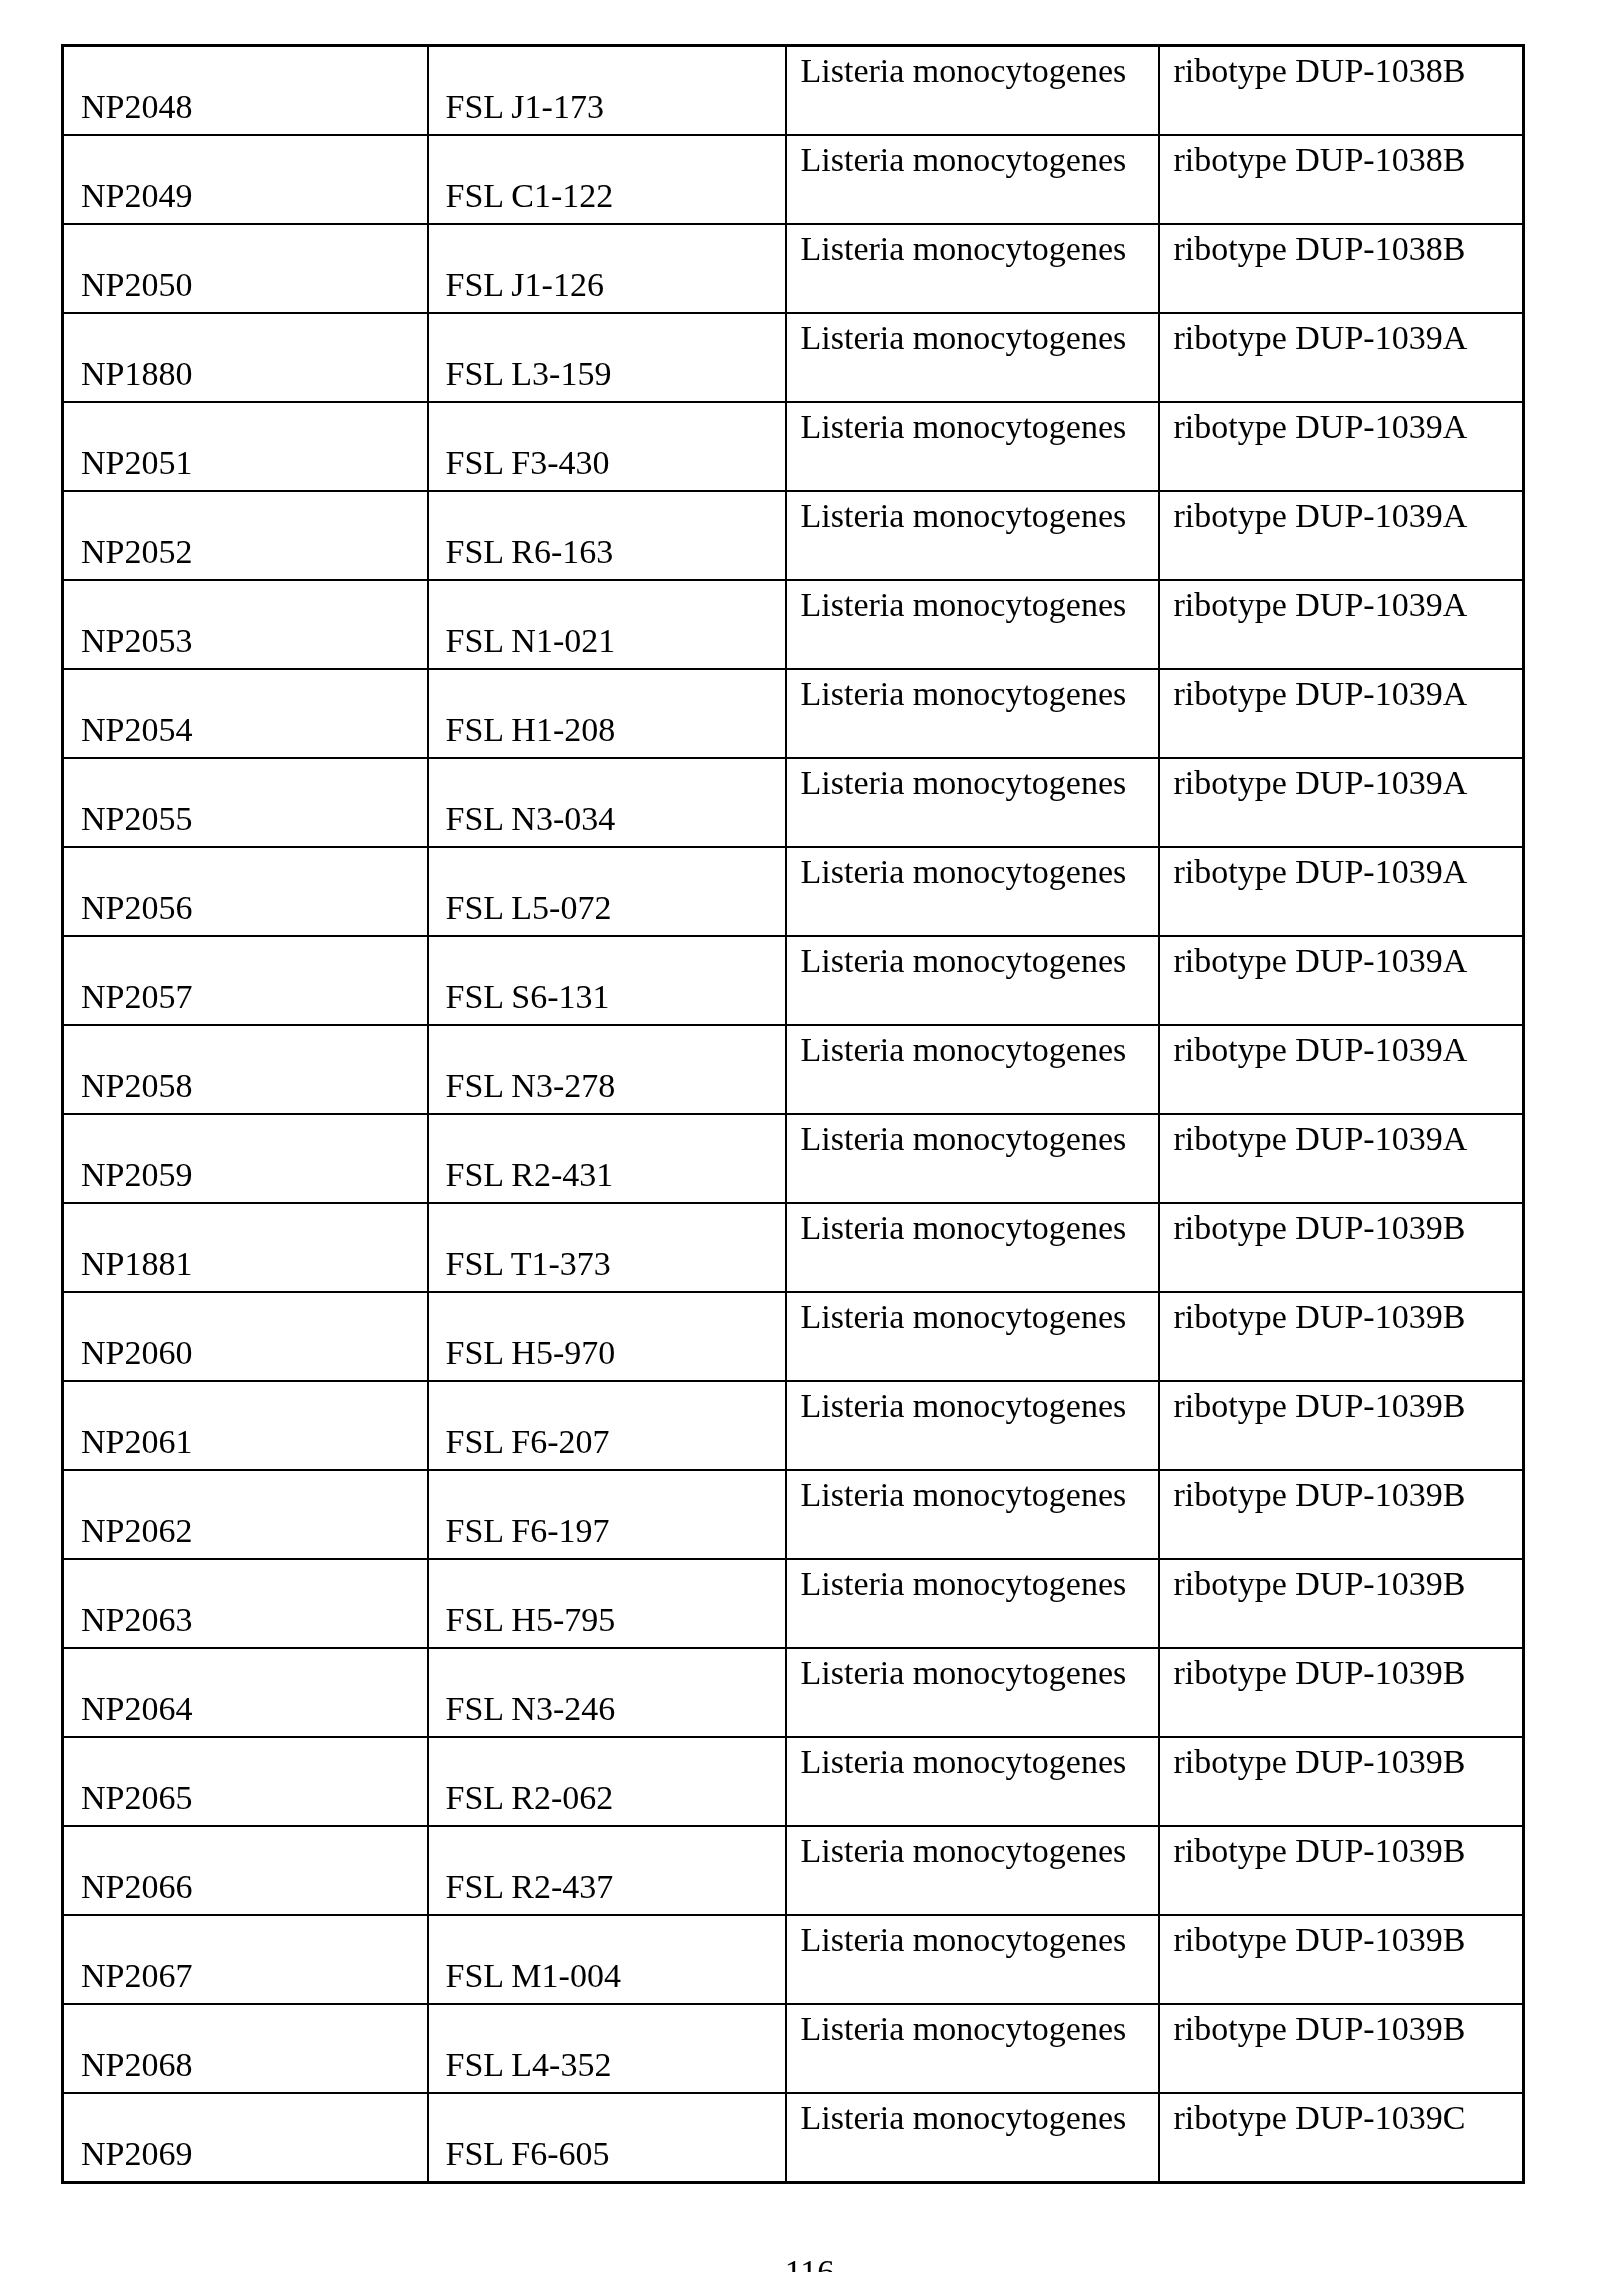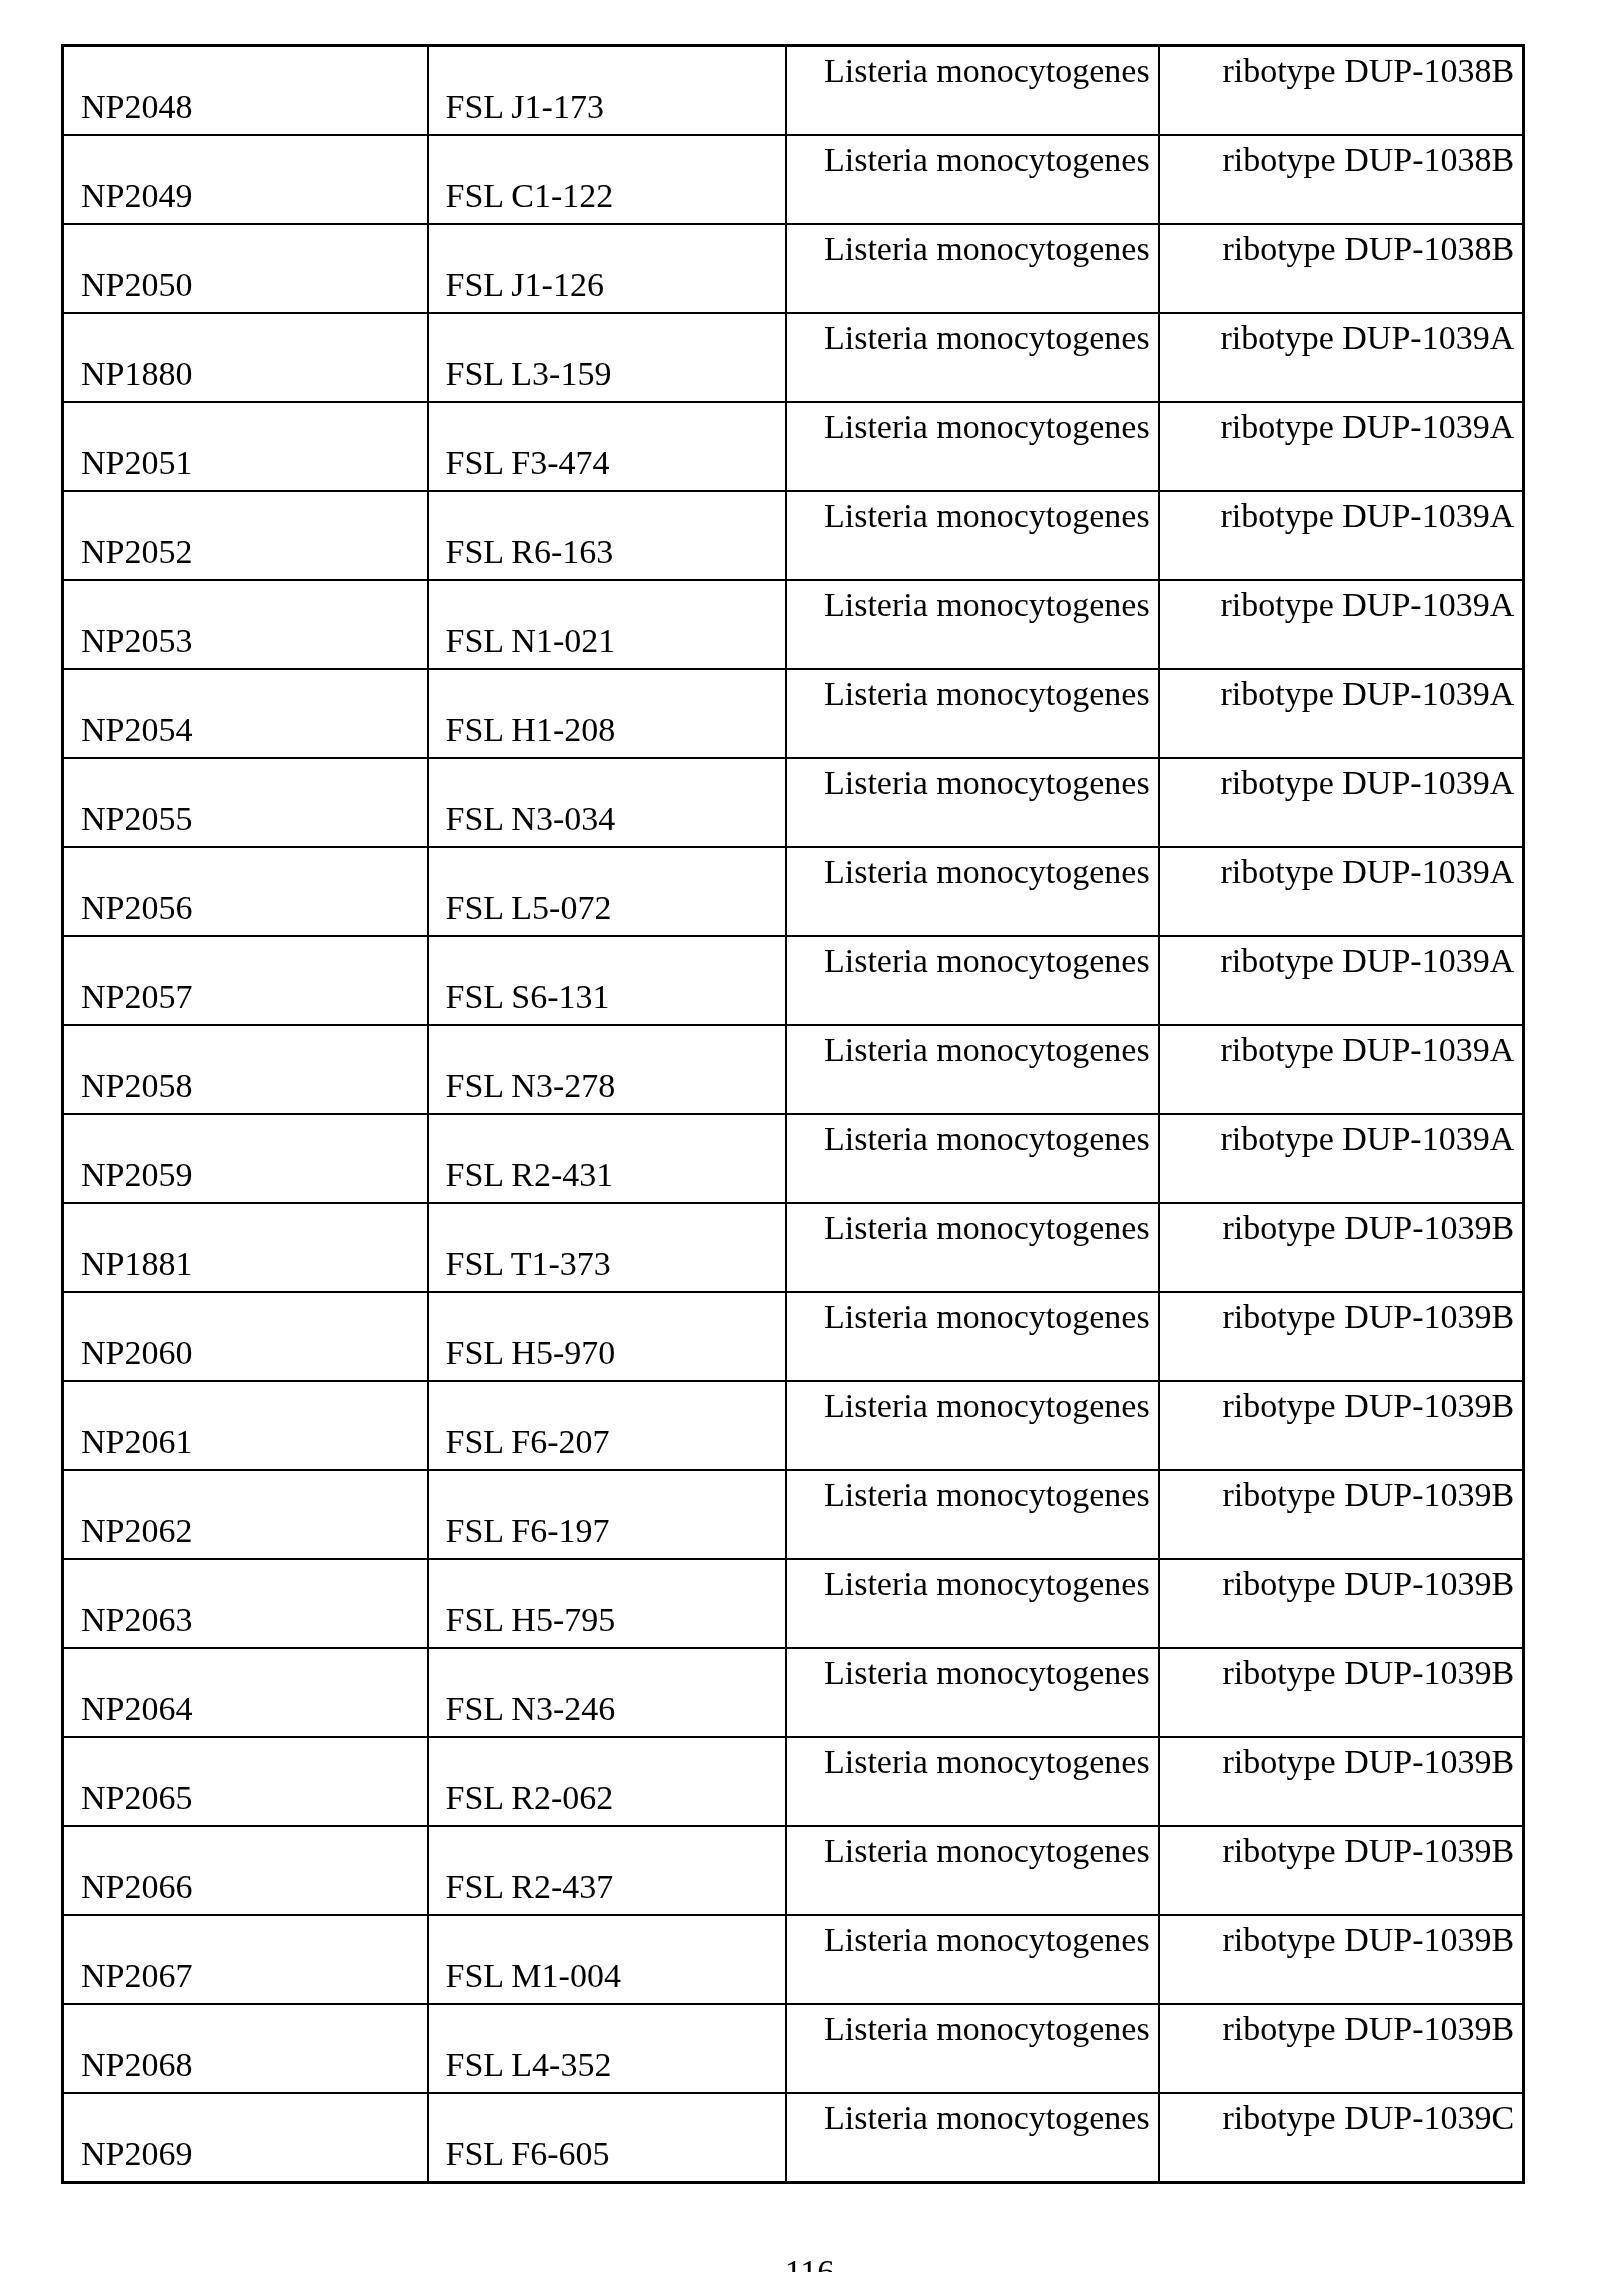--- a/index.html
+++ b/index.html
@@ -59,21 +59,20 @@
     white-space: pre-line;
   }
 
   
   .strain-table td.wrap {
     vertical-align: top;
   }
   .strain-table td.wrap .cell-inner {
     padding: 1.6px 7.8px 0 14px;
     line-height: 44px;
-    text-align: right;
   }
 
   .page-number {
     position: absolute;
     left: 0;
     top: 2254px;
     width: 1619px;
     text-align: center;
     font-size: 34px;
     line-height: 36px;
@@ -150,21 +149,21 @@
           </td>
           <td class="wrap">
             <div class="cell-inner">ribotype DUP-1039A</div>
           </td>
         </tr>
         <tr>
           <td>
             <div class="cell-inner">NP2051</div>
           </td>
           <td>
-            <div class="cell-inner">FSL F3-474</div>
+            <div class="cell-inner">FSL F3-430</div>
           </td>
           <td class="wrap">
             <div class="cell-inner">Listeria monocytogenes</div>
           </td>
           <td class="wrap">
             <div class="cell-inner">ribotype DUP-1039A</div>
           </td>
         </tr>
         <tr>
           <td>

